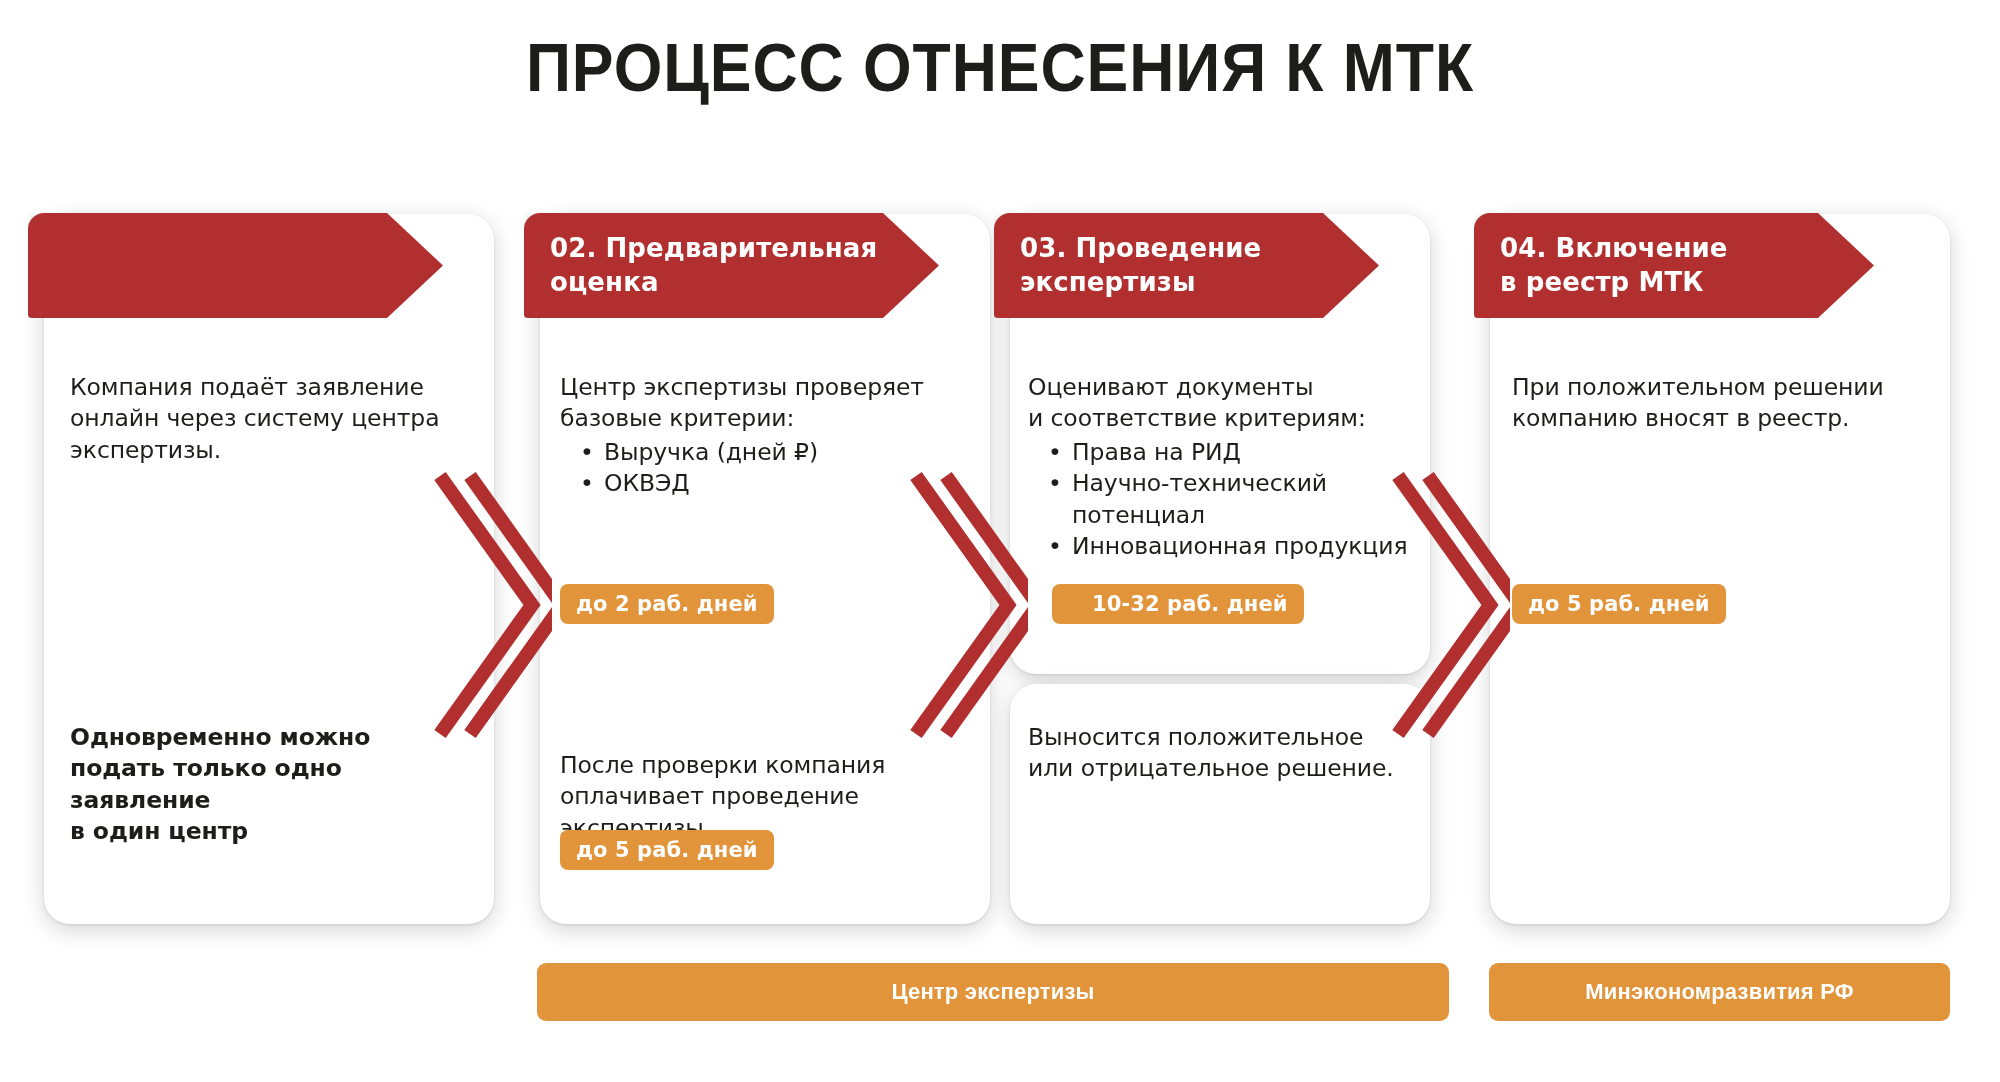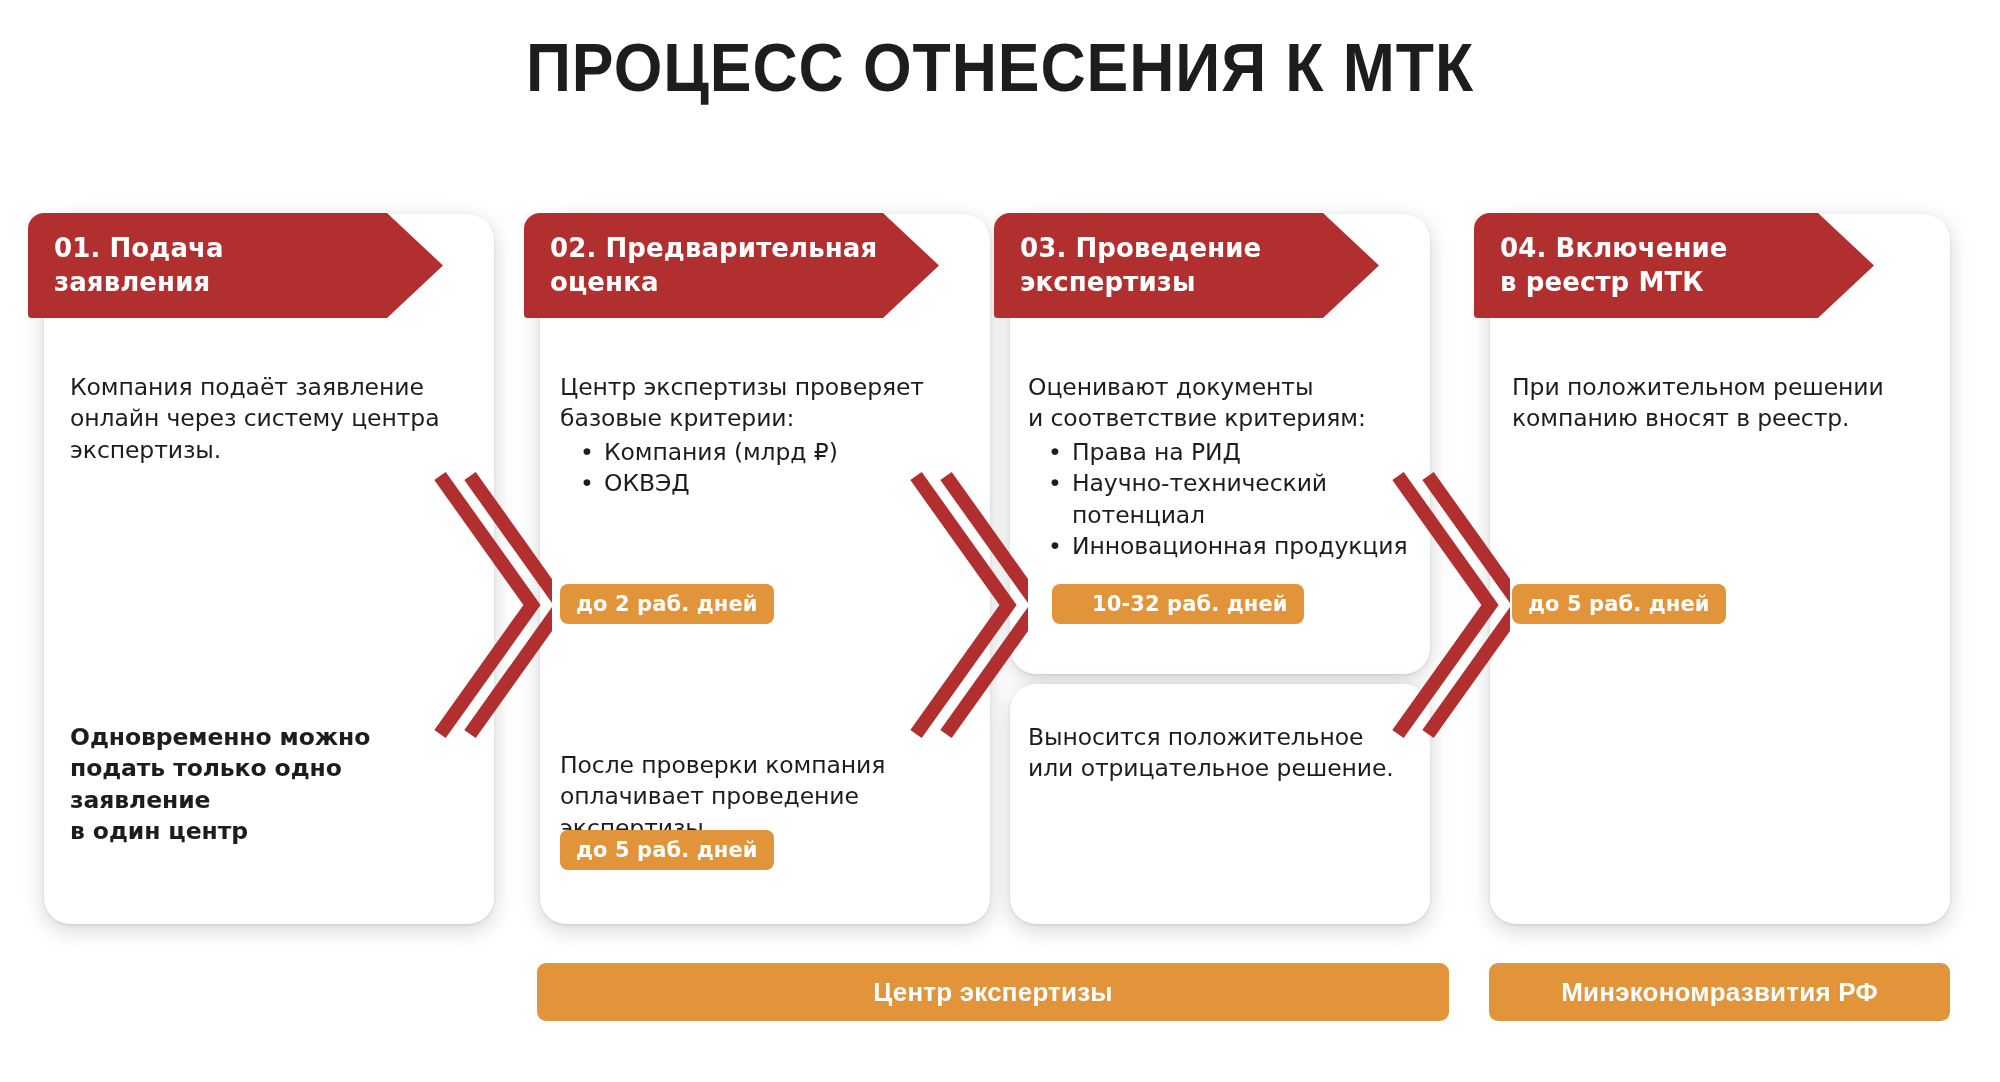--- a/index.html
+++ b/index.html
@@ -145,38 +145,37 @@
   .footer-bar {
     position: absolute;
     display: flex;
     align-items: center;
     justify-content: center;
     height: 58px;
     background: #e2943b;
     border-radius: 9px;
     font-family: "Liberation Sans", "DejaVu Sans", sans-serif;
     font-weight: bold;
-    font-size: 26px;
+    font-size: 22px;
     color: #ffffff;
     letter-spacing: 0.2px;
     white-space: nowrap;
   }
 </style>
 </head>
 <body>
 
 <div id="stage">
 
   <div class="page-title">ПРОЦЕСС ОТНЕСЕНИЯ К МТК</div>
 
   <div class="card" style="left:44px; top:214px; width:450px; height:710px;"></div>
 
   <div class="banner-wrap" style="left:28px; top:213px; width:415px; height:105px;">
     <div class="banner">
-      <div class="banner-text">01. Подача заявления</div>
       <div class="banner-fold"></div>
     </div>
   </div>
 
   <div class="body-text" style="left:70px; top:372px; width:400px;">Компания подаёт заявление
 онлайн через систему центра
 экспертизы.</div>
 
   <div class="body-text bold" style="left:70px; top:722px; width:410px;">Одновременно можно
 подать только одно заявление
@@ -189,21 +188,21 @@
       <div class="banner-text">02. Предварительная
 оценка</div>
       <div class="banner-fold"></div>
     </div>
   </div>
 
   <div class="body-text" style="left:560px; top:372px; width:420px;">Центр экспертизы проверяет
 базовые критерии:</div>
 
   <ul class="bullets" style="left:560px; top:437px; width:420px;">
-    <li>Компания (млрд ₽)</li>
+    <li>Выручка (дней ₽)</li>
     <li>ОКВЭД</li>
   </ul>
 
   <div class="pill" style="left:560px; top:584px;">до 2 раб. дней</div>
 
   <div class="body-text" style="left:560px; top:722px; width:420px;margin-top:28px;">После проверки компания
 оплачивает проведение
 экспертизы</div>
 
   <div class="pill" style="left:560px; top:830px;">до 5 раб. дней</div>

